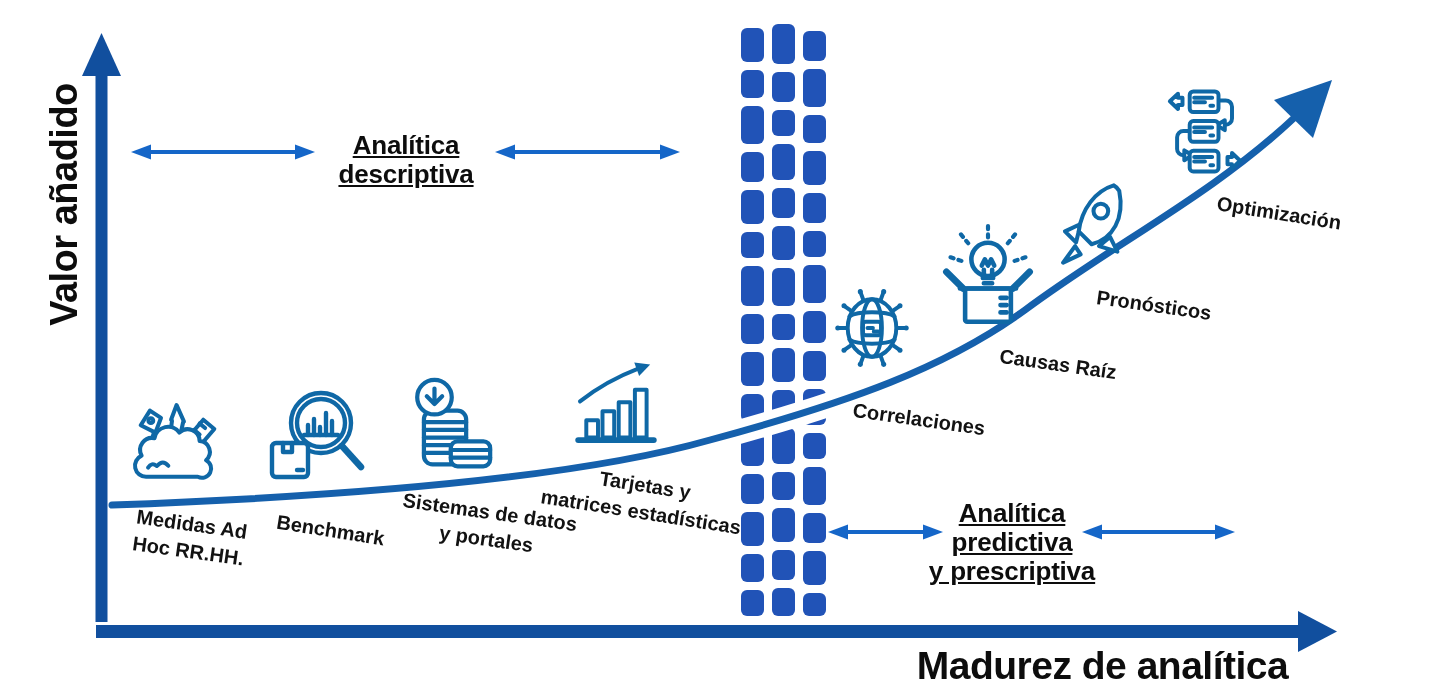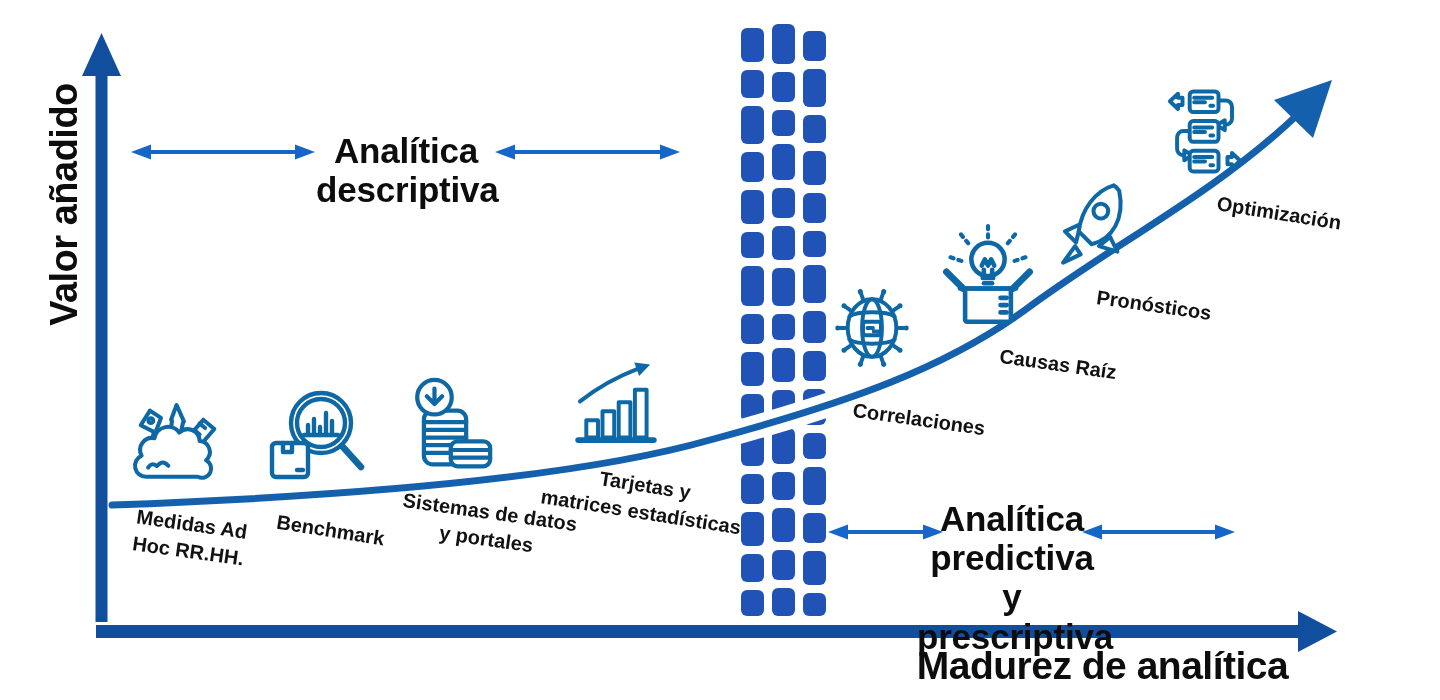--- a/index.html
+++ b/index.html
@@ -15,22 +15,22 @@
   .ink-thick{fill:none;stroke:var(--c-icon,#0f68a6);stroke-width:6.5;stroke-linecap:round;stroke-linejoin:round;}
   .ink-fill{fill:var(--c-icon,#0f68a6);stroke:none;}
   .ink-white{fill:#ffffff;stroke:var(--c-icon,#0f68a6);stroke-width:4.4;stroke-linecap:round;stroke-linejoin:round;}
   .ink-dash{fill:none;stroke:var(--c-icon,#0f68a6);stroke-width:4;stroke-linecap:round;stroke-dasharray:3 5;}
 
   .stage-label{
     position:absolute;font-size:20px;font-weight:700;line-height:1.35;
     white-space:pre-line;text-align:center;color:var(--c-text,#121212);
   }
   .zone-label{
-    position:absolute;font-size:35px;font-weight:700;line-height:1.12;
-    white-space:pre-line;text-align:center;color:#0d0d0d;letter-spacing:-0.2px;
+    position:absolute;font-size:26px;font-weight:700;line-height:1.12;
+    white-space:pre-line;text-align:center;color:#0d0d0d;letter-spacing:-0.2px;text-decoration:underline;
   }
   .axis-label{position:absolute;font-weight:700;color:#0d0d0d;letter-spacing:-0.5px;}
 
   #sl1{left:100px;top:511px;width:180px;transform:rotate(8deg);}
   #sl2{left:253px;top:517px;width:155px;transform:rotate(9deg);}
   #sl3{left:392px;top:499px;width:192px;transform:rotate(8deg);}
   #sl4{left:540px;top:472px;width:206px;transform:rotate(9deg);}
   #sl5{left:849px;top:406px;width:140px;transform:rotate(8deg);}
   #sl6{left:988px;top:351px;width:140px;transform:rotate(8deg);}
   #sl7{left:1092px;top:292px;width:124px;transform:rotate(8deg);}

